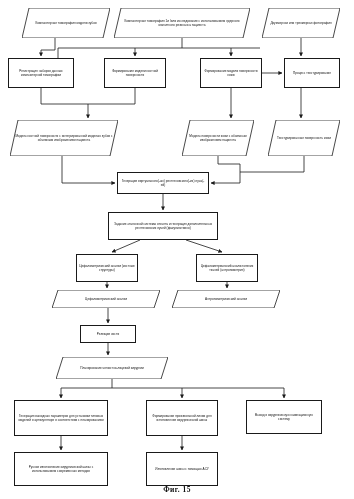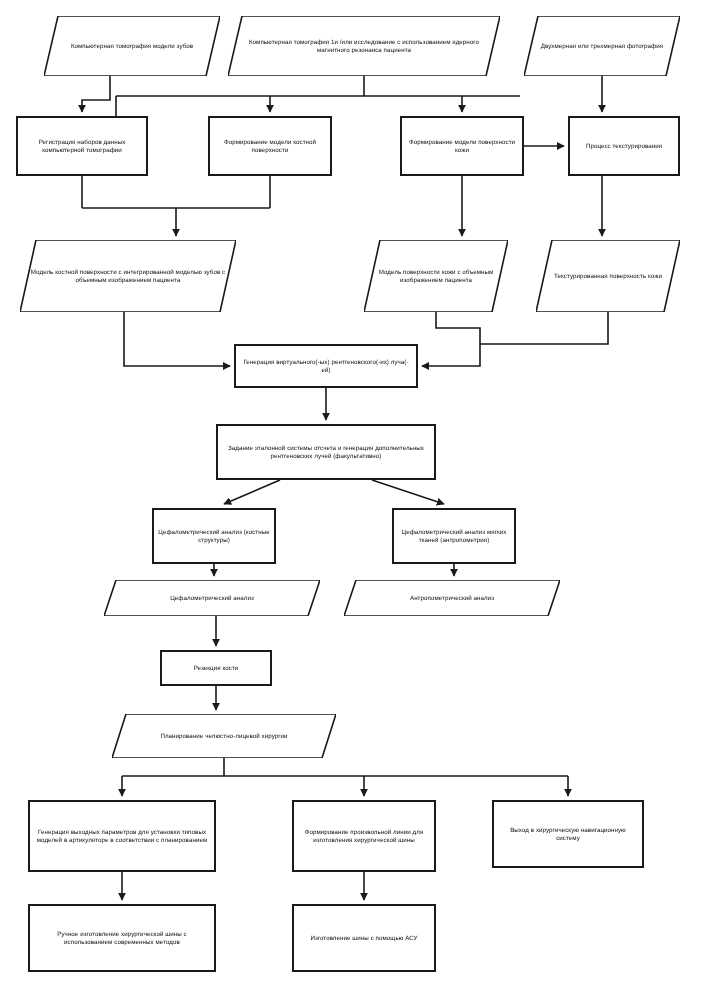--- a/index.html
+++ b/index.html
@@ -253,14 +253,15 @@
   </div>
 
   <div class="node proc" style="left:146px; top:452px; width:72px; height:34px;">
     <span class="label">Изготовление шины с помощью АСУ</span>
   </div>
 
   <div class="node proc" style="left:246px; top:400px; width:76px; height:34px;">
     <span class="label">Выход в хирургическую навигационную систему</span>
   </div>
 
+  <div class="caption" style="top:485px;">Фиг. 15</div>
 
 </div>
 
 </body></html>

